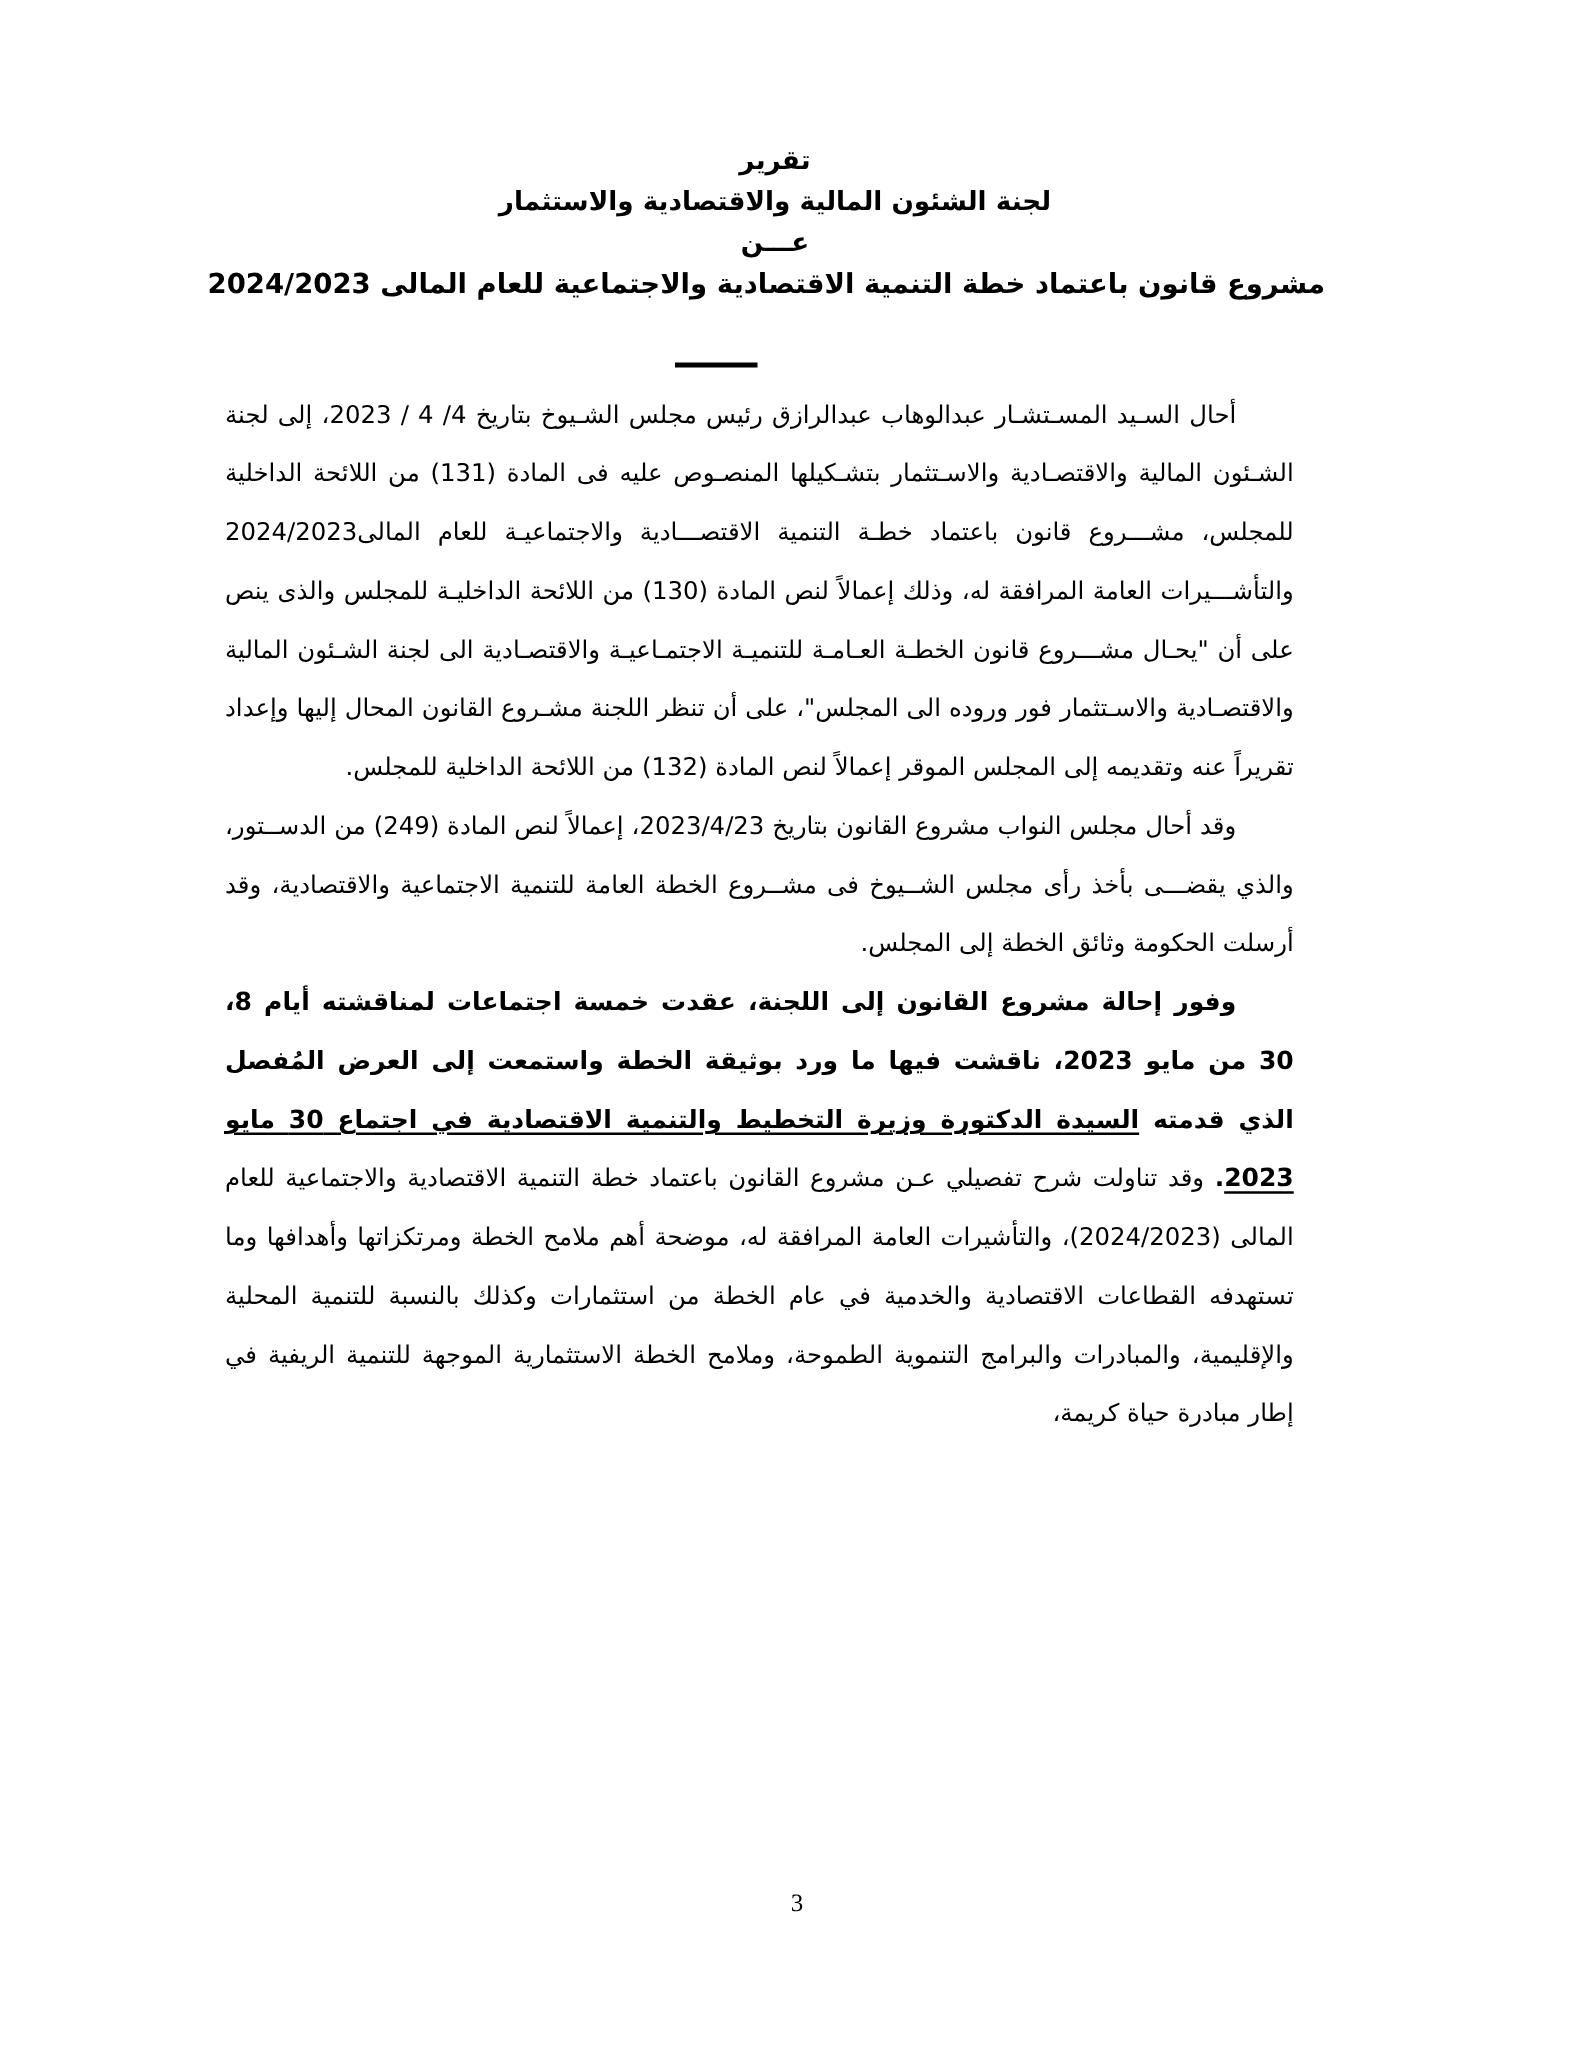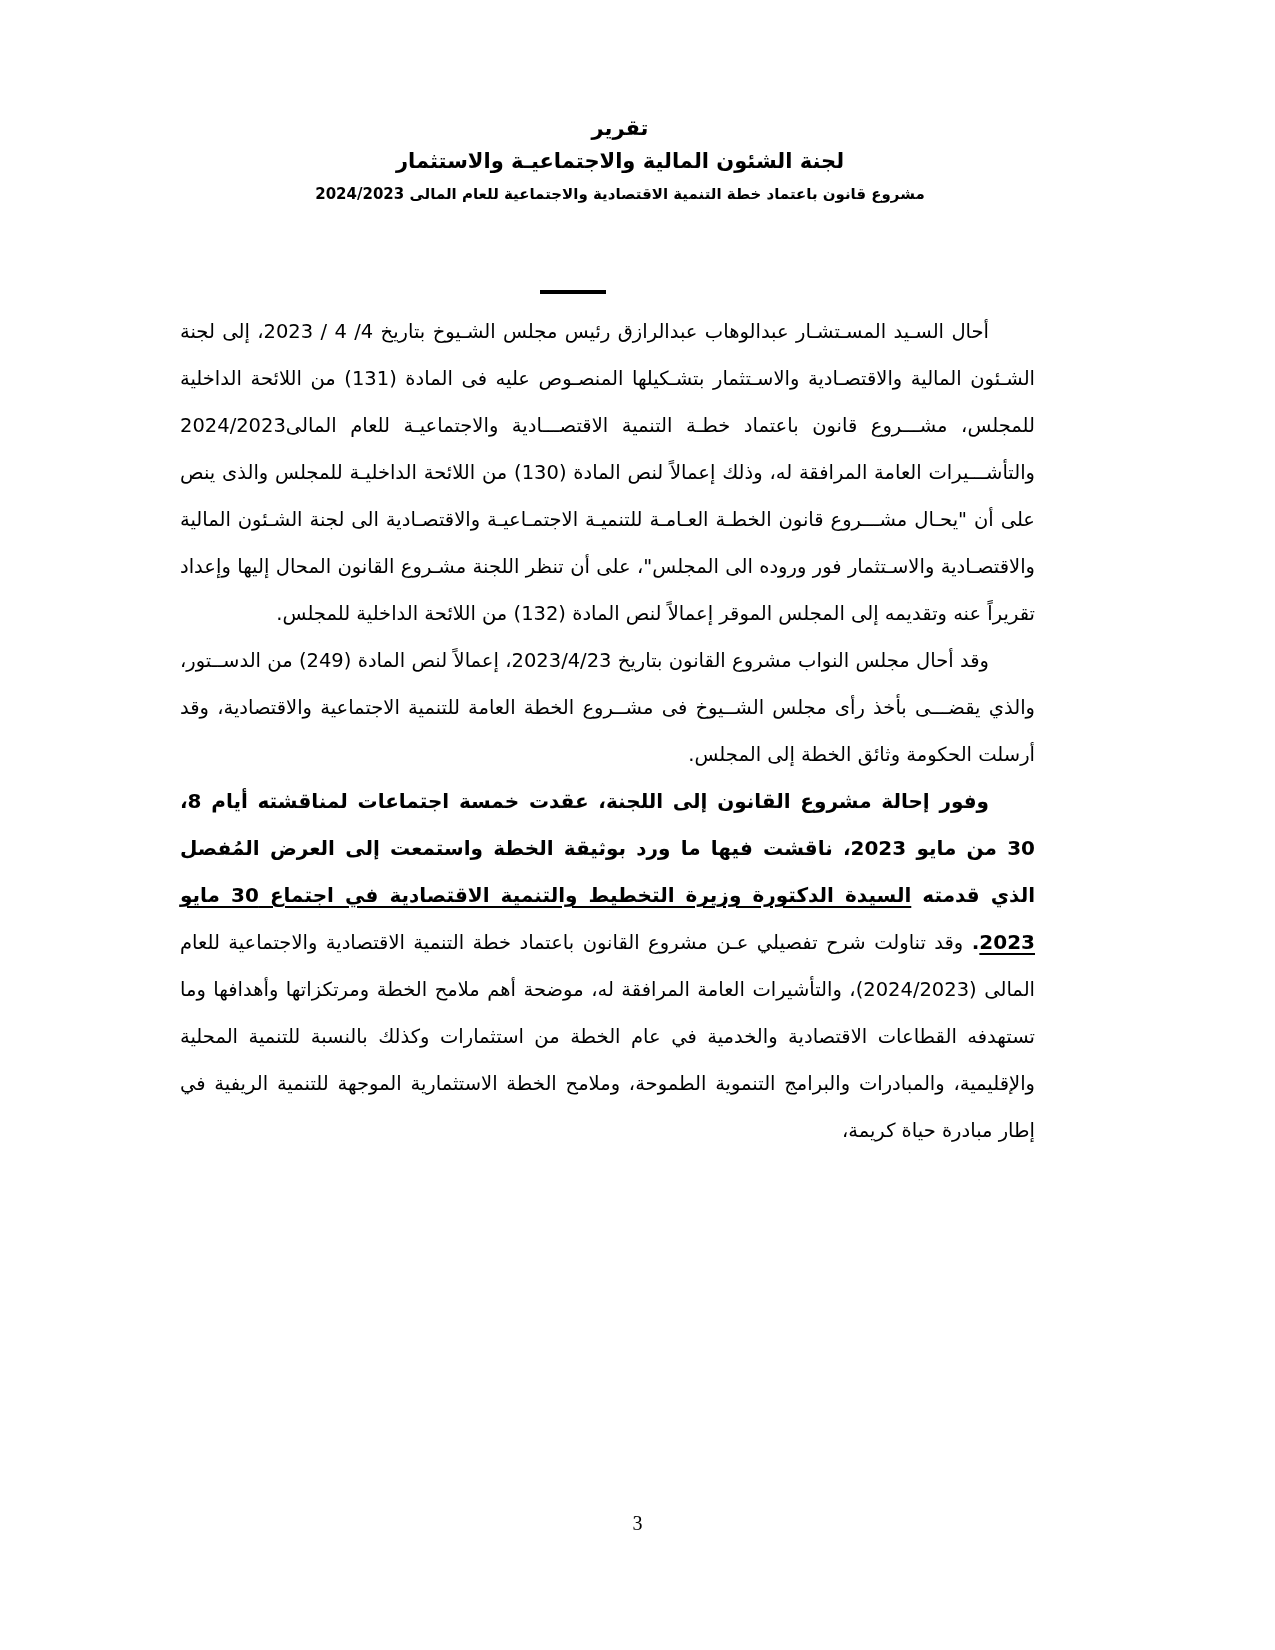--- a/index.html
+++ b/index.html
@@ -4,21 +4,21 @@
 <style>
   html, body { margin: 0; padding: 0; background: #ffffff; }
   body { width: 1275px; height: 1650px; position: relative; overflow: hidden; color: #000; }
   .page { position: absolute; left: 0; top: 0; width: 1275px; height: 1642px; }
   .header {
     position: absolute; left: 180px; top: 112px; width: 880px;
     text-align: center; direction: rtl;
     font-family: "DejaVu Sans", sans-serif; font-weight: bold;
   }
   .header .ln { font-size: 21px; line-height: 33px; white-space: nowrap; }
-  .header .ln.big { font-size: 15px; }
+  .header .ln.big { font-size: 22px; }
   .rule {
     position: absolute; left: 540px; top: 290px; width: 66px; height: 4px; background: #000;
   }
   .body {
     position: absolute; left: 180px; top: 308px; width: 855px;
     direction: rtl; text-align: justify; text-align-last: right;
     font-family: "DejaVu Sans", sans-serif; font-size: 19.5px; line-height: 47px;
   }
   .body p { margin: 0; text-indent: 46px; }
   .body .bold { font-weight: bold; font-size: 20px; }
@@ -28,21 +28,22 @@
     font-family: "Liberation Serif", serif; font-size: 20px;
   }
 </style>
 </head>
 <body>
 
 <div class="page">
 
   <div class="header">
     <div class="ln">تقرير</div>
-    <div class="ln">لجنة الشئون المالية والاجتماعيـة والاستثمار</div>
+    <div class="ln">لجنة الشئون المالية والاقتصادية والاستثمار</div>
+    <div class="ln">عـــن</div>
     <div class="ln big">مشروع قانون باعتماد خطة التنمية الاقتصادية والاجتماعية للعام المالى 2024/2023</div>
   </div>
 
   <div class="rule"></div>
 
   <div class="body">
     <p>أحال السـيد المسـتشـار عبدالوهاب عبدالرازق رئيس مجلس الشـيوخ بتاريخ 4/ 4 / 2023، إلى لجنة الشـئون المالية والاقتصـادية والاسـتثمار بتشـكيلها المنصـوص عليه فى المادة (131) من اللائحة الداخلية للمجلس، مشـــروع قانون باعتماد خطـة التنمية الاقتصـــادية والاجتماعيـة للعام المالى2024/2023 والتأشـــيرات العامة المرافقة له، وذلك إعمالاً لنص المادة (130) من اللائحة الداخليـة للمجلس والذى ينص على أن "يحـال مشـــروع قانون الخطـة العـامـة للتنميـة الاجتمـاعيـة والاقتصـادية الى لجنة الشـئون المالية والاقتصـادية والاسـتثمار فور وروده الى المجلس"، على أن تنظر اللجنة مشـروع القانون المحال إليها وإعداد تقريراً عنه وتقديمه إلى المجلس الموقر إعمالاً لنص المادة (132) من اللائحة الداخلية للمجلس.</p>
     <p>وقد أحال مجلس النواب مشروع القانون بتاريخ 2023/4/23، إعمالاً لنص المادة (249) من الدســتور، والذي يقضـــى بأخذ رأى مجلس الشــيوخ فى مشــروع الخطة العامة للتنمية الاجتماعية والاقتصادية، وقد أرسلت الحكومة وثائق الخطة إلى المجلس.</p>
     <p><span class="bold">وفور إحالة مشروع القانون إلى اللجنة، عقدت خمسة اجتماعات لمناقشته أيام 8، 30 من مايو 2023، ناقشت فيها ما ورد بوثيقة الخطة واستمعت إلى العرض المُفصل الذي قدمته </span><span class="bold"><u>السيدة الدكتورة وزيرة التخطيط والتنمية الاقتصادية في اجتماع 30 مايو 2023</u></span><span class="bold">.</span><span> وقد تناولت شرح تفصيلي عـن مشروع القانون باعتماد خطة التنمية الاقتصادية والاجتماعية للعام المالى (2024/2023)، والتأشيرات العامة المرافقة له، موضحة أهم ملامح الخطة ومرتكزاتها وأهدافها وما تستهدفه القطاعات الاقتصادية والخدمية في عام الخطة من استثمارات وكذلك بالنسبة للتنمية المحلية والإقليمية، والمبادرات والبرامج التنموية الطموحة، وملامح الخطة الاستثمارية الموجهة للتنمية الريفية في إطار مبادرة حياة كريمة،</span></p>
   </div>

